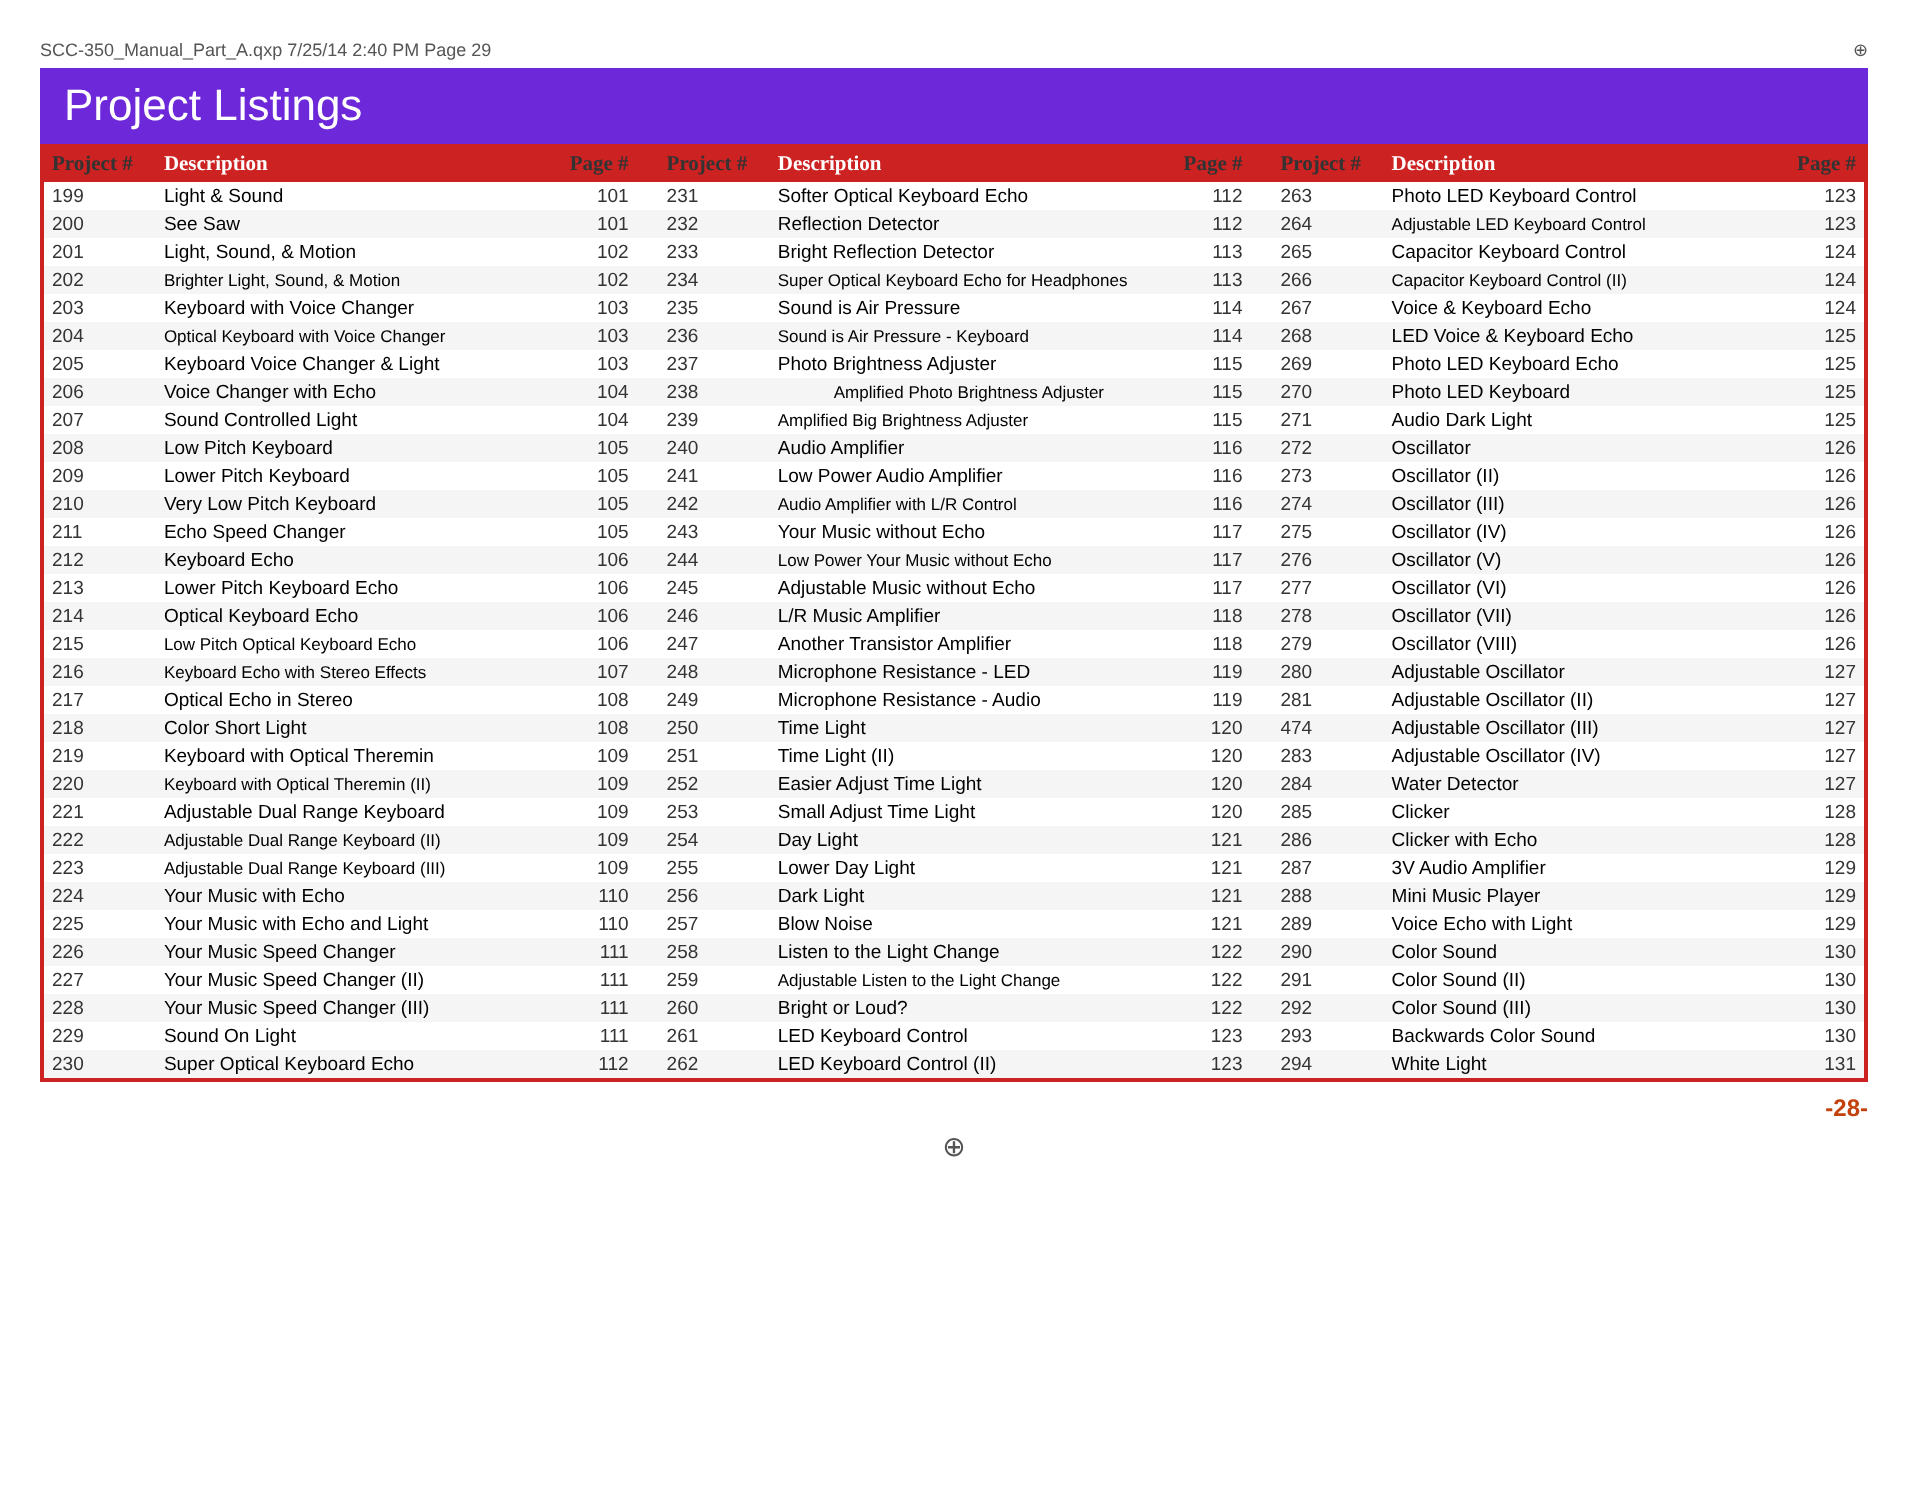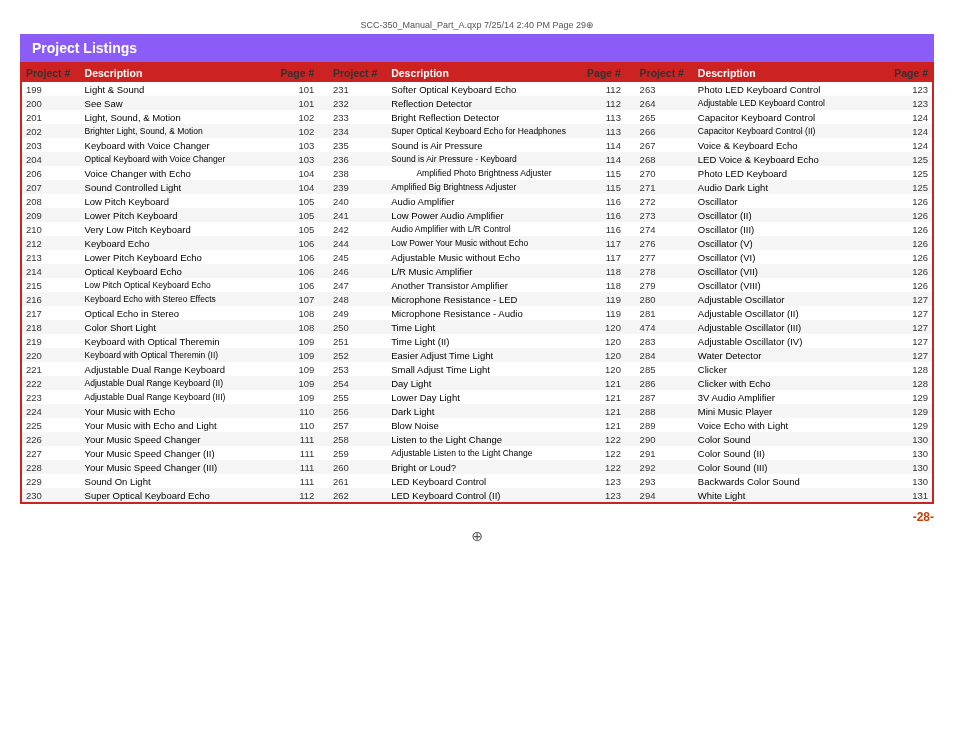--- a/index.html
+++ b/index.html
@@ -6,35 +6,36 @@
     body {
       font-family: Arial, Helvetica, sans-serif;
       font-size: 11px;
       background: #fff;
       width: 954px;
       min-height: 752px;
       padding: 20px;
       color: #000;
     }
     .section-title {
-      background: #8b5cf6;
+      background: #6d28d9;
       color: #fff;
-      font-size: 14px;
-      font-weight: bold;
+      font-size: 22px;
+      font-weight: normal;
       padding: 6px 12px;
       margin-bottom: 0;
     }
     table {
       width: 100%;
       border-collapse: collapse;
       border: 2px solid #cc2222;
     }
     thead tr {
       background: #cc2222;
       color: #fff;
+      font-family: Liberation Serif, serif;
     }
     thead th {
       padding: 3px 4px;
       font-size: 10.5px;
       font-weight: bold;
       text-align: left;
     }
     thead th.right { text-align: right; }
     tbody tr:nth-child(odd) { background: #fff; }
     tbody tr:nth-child(even) { background: #f5f5f5; }
@@ -50,21 +51,21 @@
     .col-sep { width: 6px; }
     .page-num {
       text-align: right;
       font-size: 12px;
       font-weight: bold;
       margin-top: 6px;
       color: #c2410c;
     }
     .top-bar {
       display: flex;
-      justify-content: center;
+      justify-content: space-between;
       font-size: 9px;
       color: #555;
       margin-bottom: 4px;
     }
     .bottom-center {
       text-align: center;
       margin-top: 4px;
       font-size: 14px;
       color: #555;
     }
@@ -170,20 +171,33 @@
         <td class="col-sep"></td>
         <td class="col-num">236</td>
         <td class="col-desc" style="font-size: 8.5px;">Sound is Air Pressure - Keyboard</td>
         <td class="col-page">114</td>
         <td class="col-sep"></td>
         <td class="col-num">268</td>
         <td class="col-desc">LED Voice &amp; Keyboard Echo</td>
         <td class="col-page">125</td>
       </tr>
       <tr>
+        <td class="col-num">205</td>
+        <td class="col-desc">Keyboard Voice Changer &amp; Light</td>
+        <td class="col-page">103</td>
+        <td class="col-sep"></td>
+        <td class="col-num">237</td>
+        <td class="col-desc">Photo Brightness Adjuster</td>
+        <td class="col-page">115</td>
+        <td class="col-sep"></td>
+        <td class="col-num">269</td>
+        <td class="col-desc">Photo LED Keyboard Echo</td>
+        <td class="col-page">125</td>
+      </tr>
+      <tr>
         <td class="col-num">206</td>
         <td class="col-desc">Voice Changer with Echo</td>
         <td class="col-page">104</td>
         <td class="col-sep"></td>
         <td class="col-num">238</td>
         <td class="col-desc" style="font-size: 8.5px; text-align: center;">Amplified Photo Brightness Adjuster</td>
         <td class="col-page">115</td>
         <td class="col-sep"></td>
         <td class="col-num">270</td>
         <td class="col-desc">Photo LED Keyboard</td>
@@ -232,20 +246,33 @@
         <td class="col-num">210</td>
         <td class="col-desc">Very Low Pitch Keyboard</td>
         <td class="col-page">105</td>
         <td class="col-sep"></td>
         <td class="col-num">242</td>
         <td class="col-desc" style="font-size: 8.5px;">Audio Amplifier with L/R Control</td>
         <td class="col-page">116</td>
         <td class="col-sep"></td>
         <td class="col-num">274</td>
         <td class="col-desc">Oscillator (III)</td>
+        <td class="col-page">126</td>
+      </tr>
+      <tr>
+        <td class="col-num">211</td>
+        <td class="col-desc">Echo Speed Changer</td>
+        <td class="col-page">105</td>
+        <td class="col-sep"></td>
+        <td class="col-num">243</td>
+        <td class="col-desc">Your Music without Echo</td>
+        <td class="col-page">117</td>
+        <td class="col-sep"></td>
+        <td class="col-num">275</td>
+        <td class="col-desc">Oscillator (IV)</td>
         <td class="col-page">126</td>
       </tr>
       <tr>
         <td class="col-num">212</td>
         <td class="col-desc">Keyboard Echo</td>
         <td class="col-page">106</td>
         <td class="col-sep"></td>
         <td class="col-num">244</td>
         <td class="col-desc" style="font-size: 8.5px;">Low Power Your Music without Echo</td>
         <td class="col-page">117</td>

